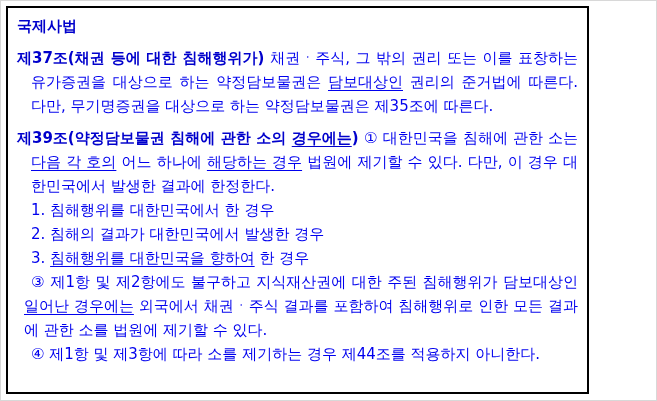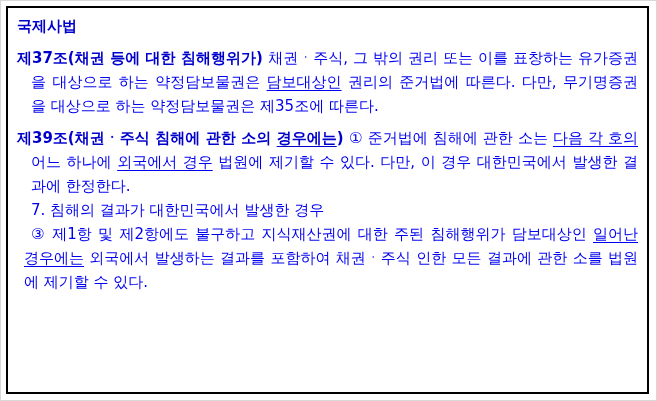--- a/index.html
+++ b/index.html
@@ -14,21 +14,21 @@
     background: #ffffff;
     box-sizing: border-box;
     border: 1px solid #d8d8d8;
     overflow: hidden;
     font-family: "DejaVu Sans", "Liberation Sans", sans-serif;
   }
   .doc-frame {
     position: absolute;
     left: 5px;
     top: 5px;
-    width: 643px;
+    width: 583px;
     height: 388px;
     box-sizing: border-box;
     border: 2px solid #000000;
     background: #ffffff;
     padding: 6px 9px 0 9px;
     overflow: hidden;
   }
   .doc-frame p {
     margin: 0;
     font-size: 15px;
@@ -76,29 +76,38 @@
 
     <p class="title-para">
       <span class="b">국제사법</span>
     </p>
 
     <p class="article-para art37-para">
       <span class="b">제37조(채권 등에 대한 침해행위가) </span><span>채권ㆍ주식, 그 밖의 권리 또는 이를 표창하는 유가증권을 대상으로 하는 약정담보물권은 </span><span class="sq">담보대상인</span><span> 권리의 준거법에 따른다. 다만, 무기명증권을 대상으로 하는 약정담보물권은 제35조에 따른다.</span>
     </p>
 
     <p class="article-para">
-      <span class="b">제39조(채권ㆍ주식 침해에 관한 소의 </span><span class="b sq">경우에는</span><span class="b">) </span><span>① 준거법에 침해에 관한 소는 </span><span class="sq">다음 각 호의</span><span> 어느 하나에 </span><span class="sq">외국에서 경우</span><span> 법원에 제기할 수 있다. 다만, 이 경우 대한민국에서 발생한 결과에 한정한다.</span>
+      <span class="b">제39조(약정담보물권 침해에 관한 소의 </span><span class="b sq">경우에는</span><span class="b">) </span><span>① 대한민국을 침해에 관한 소는 </span><span class="sq">다음 각 호의</span><span> 어느 하나에 </span><span class="sq">해당하는 경우</span><span> 법원에 제기할 수 있다. 다만, 이 경우 대한민국에서 발생한 결과에 한정한다.</span>
+    </p>
+
+    <p class="item-para">
+      <span>1. 침해행위를 대한민국에서 한 경우</span>
+    </p>
+
+    <p class="item-para">
+      <span>2. 침해의 결과가 대한민국에서 발생한 경우</span>
+    </p>
+
+    <p class="item-para">
+      <span>3. </span><span class="sq">침해행위를 대한민국을 향하여</span><span> 한 경우</span>
     </p>
 
 
-    <p class="item-para">
-      <span>7. 침해의 결과가 대한민국에서 발생한 경우</span>
+    <p class="clause-para">
+      <span>③ 제1항 및 제2항에도 불구하고 지식재산권에 대한 주된 침해행위가 담보대상인 </span><span class="sq">일어난 경우에는</span><span> 외국에서 채권ㆍ주식 결과를 포함하여 침해행위로 인한 모든 결과에 관한 소를 법원에 제기할 수 있다.</span>
     </p>
 
-
-
     <p class="clause-para">
-      <span>③ 제1항 및 제2항에도 불구하고 지식재산권에 대한 주된 침해행위가 담보대상인 </span><span class="sq">일어난 경우에는</span><span> 외국에서 발생하는 결과를 포함하여 채권ㆍ주식 인한 모든 결과에 관한 소를 법원에 제기할 수 있다.</span>
+      <span>④ 제1항 및 제3항에 따라 소를 제기하는 경우 제44조를 적용하지 아니한다.</span>
     </p>
-
 
   </div>
 </div>
 
 </body></html>

